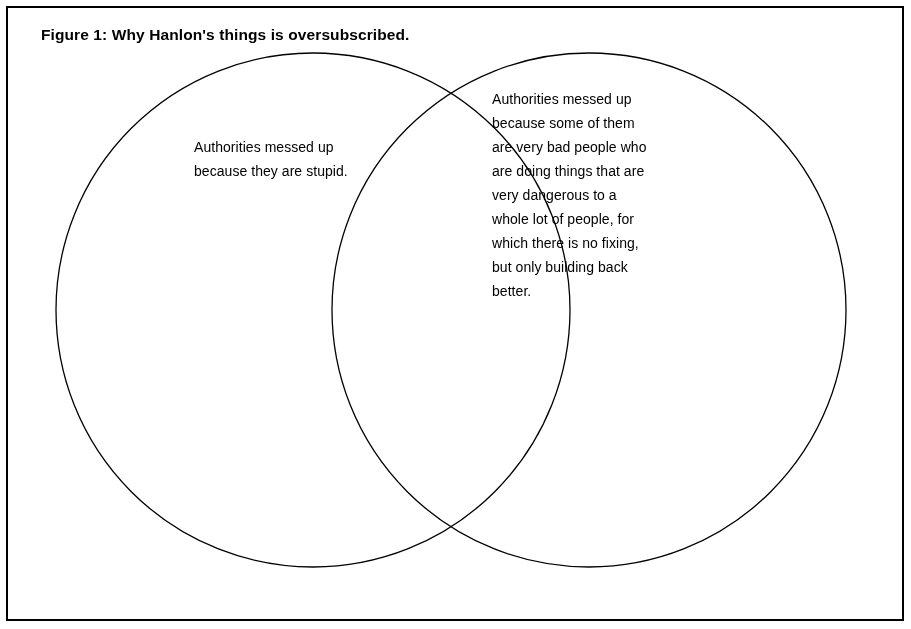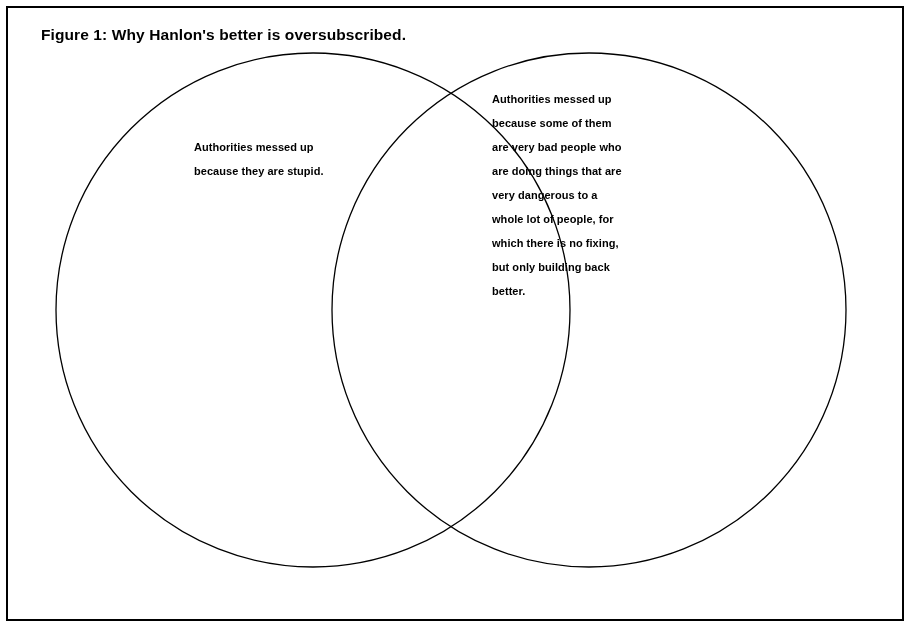--- a/index.html
+++ b/index.html
@@ -58,22 +58,22 @@
   #venn-svg circle {
     fill: none;
     stroke: #000000;
     stroke-width: 1.3;
   }
 
   
   .venn-label {
     position: absolute;
     color: #000000;
-    font-weight: bold;
-    font-size: 11px;
+    font-weight: normal;
+    font-size: 14px;
     line-height: 24px;
     letter-spacing: 0.05px;
     white-space: pre-line;
   }
 
   #label-left {
     left: 194px;
     top: 135px;
     width: 250px;
   }
@@ -84,21 +84,21 @@
     width: 215px;
   }
 </style>
 </head>
 <body>
 
 <div id="figure-root" style="background: rgb(255, 255, 255);">
 
   <div id="figure-frame" style="border-color: rgb(0, 0, 0);"></div>
 
-  <div id="figure-title" style="color: rgb(0, 0, 0);">Figure 1: Why Hanlon's better is oversubscribed.</div>
+  <div id="figure-title" style="color: rgb(0, 0, 0);">Figure 1: Why Hanlon's things is oversubscribed.</div>
 
   <svg id="venn-svg" viewBox="0 0 911 629" xmlns="http://www.w3.org/2000/svg">
     <circle id="circle-left" cx="313" cy="310" r="257" style="stroke: rgb(0, 0, 0); fill: none;"></circle>
     <circle id="circle-right" cx="589" cy="310" r="257" style="stroke: rgb(0, 0, 0); fill: none;"></circle>
   </svg>
 
   <div class="venn-label" id="label-left" style="color: rgb(0, 0, 0);">Authorities messed up
 because they are stupid.</div>
 
   <div class="venn-label" id="label-right" style="color: rgb(0, 0, 0);">Authorities messed up

